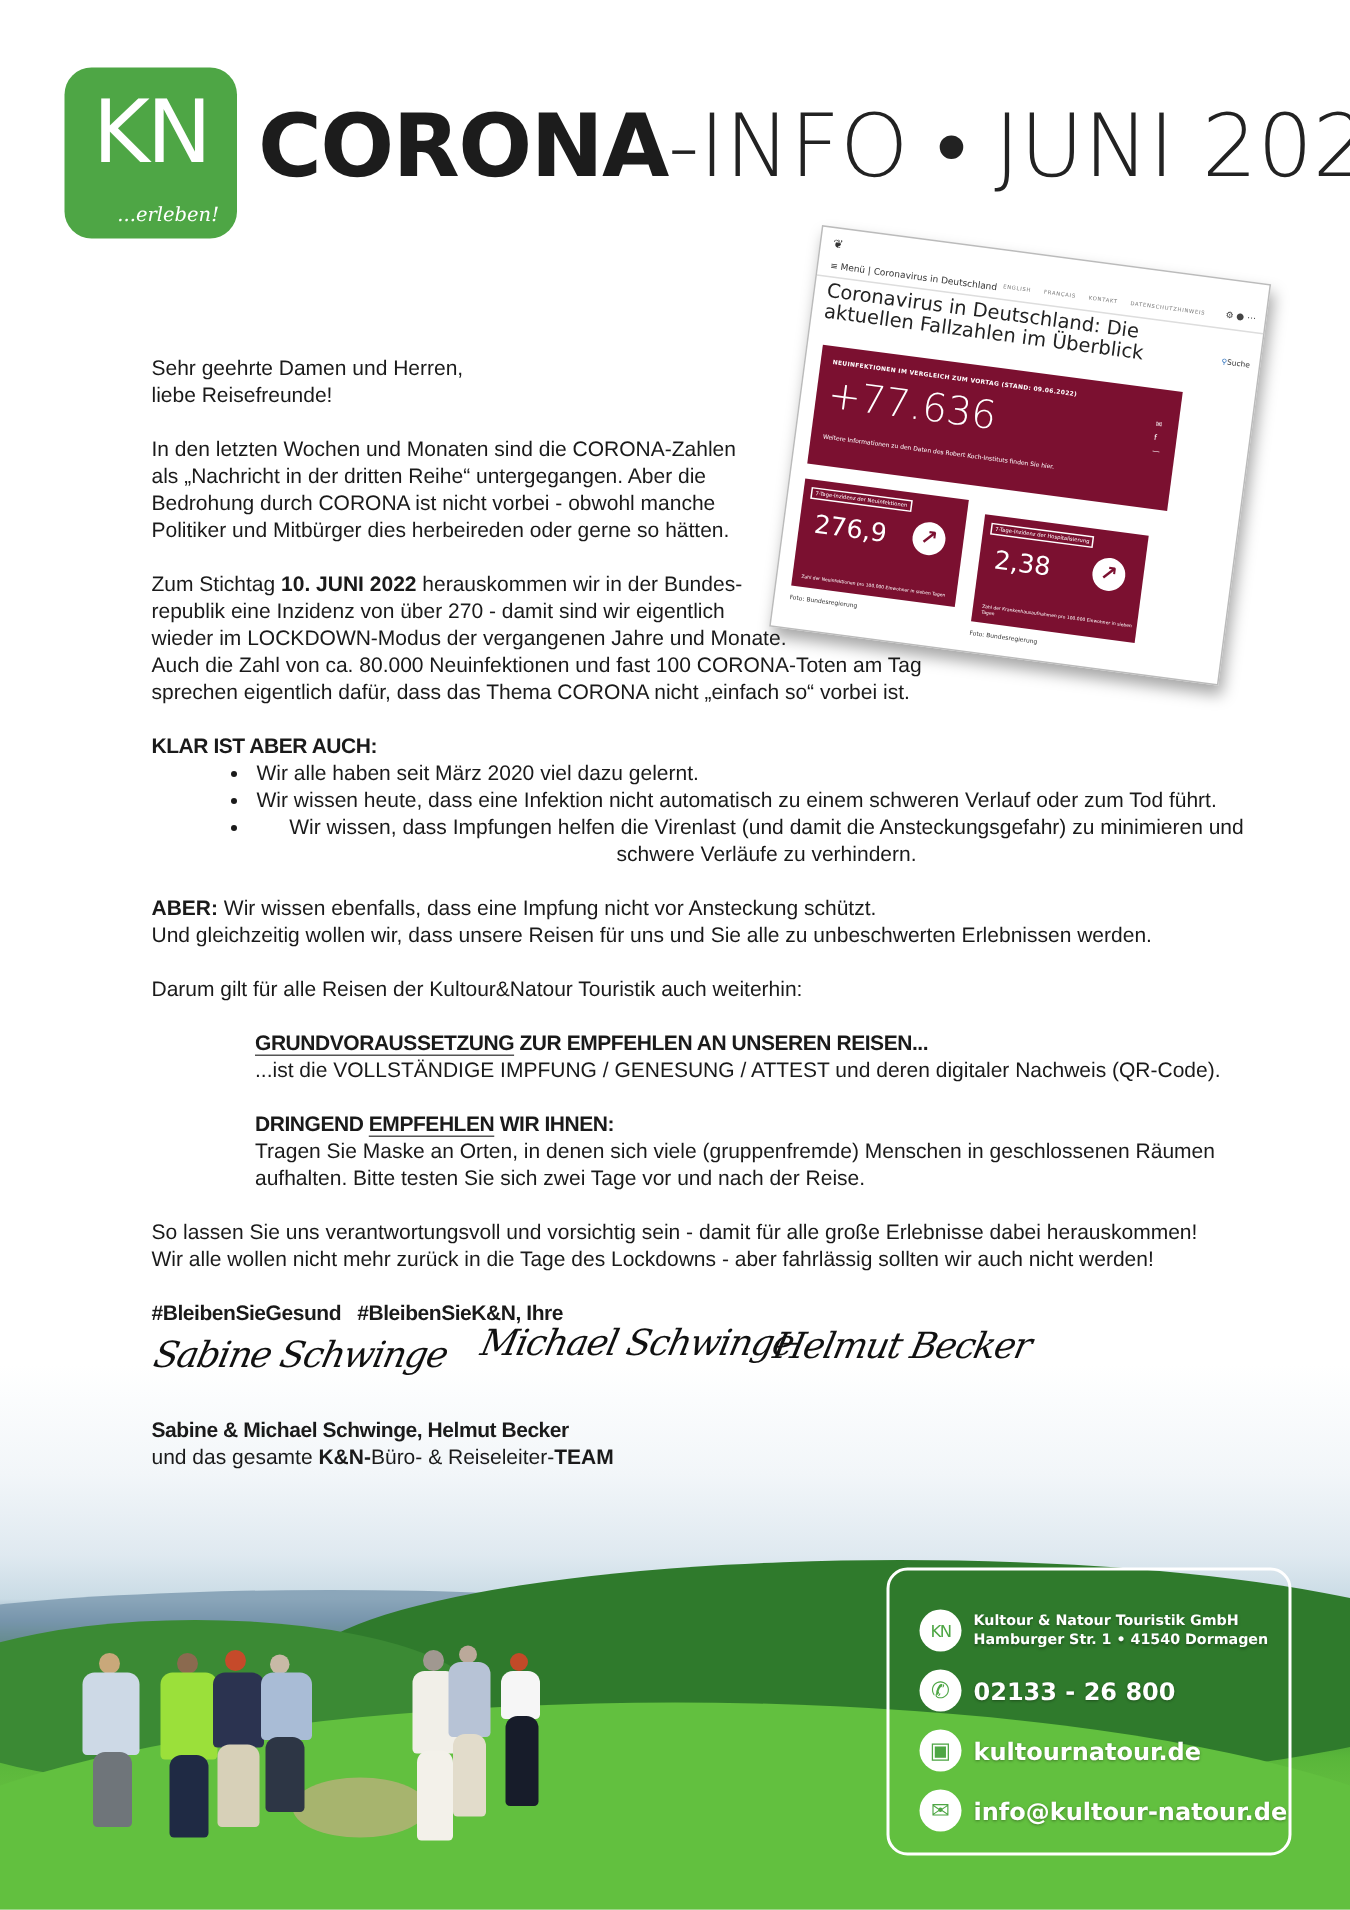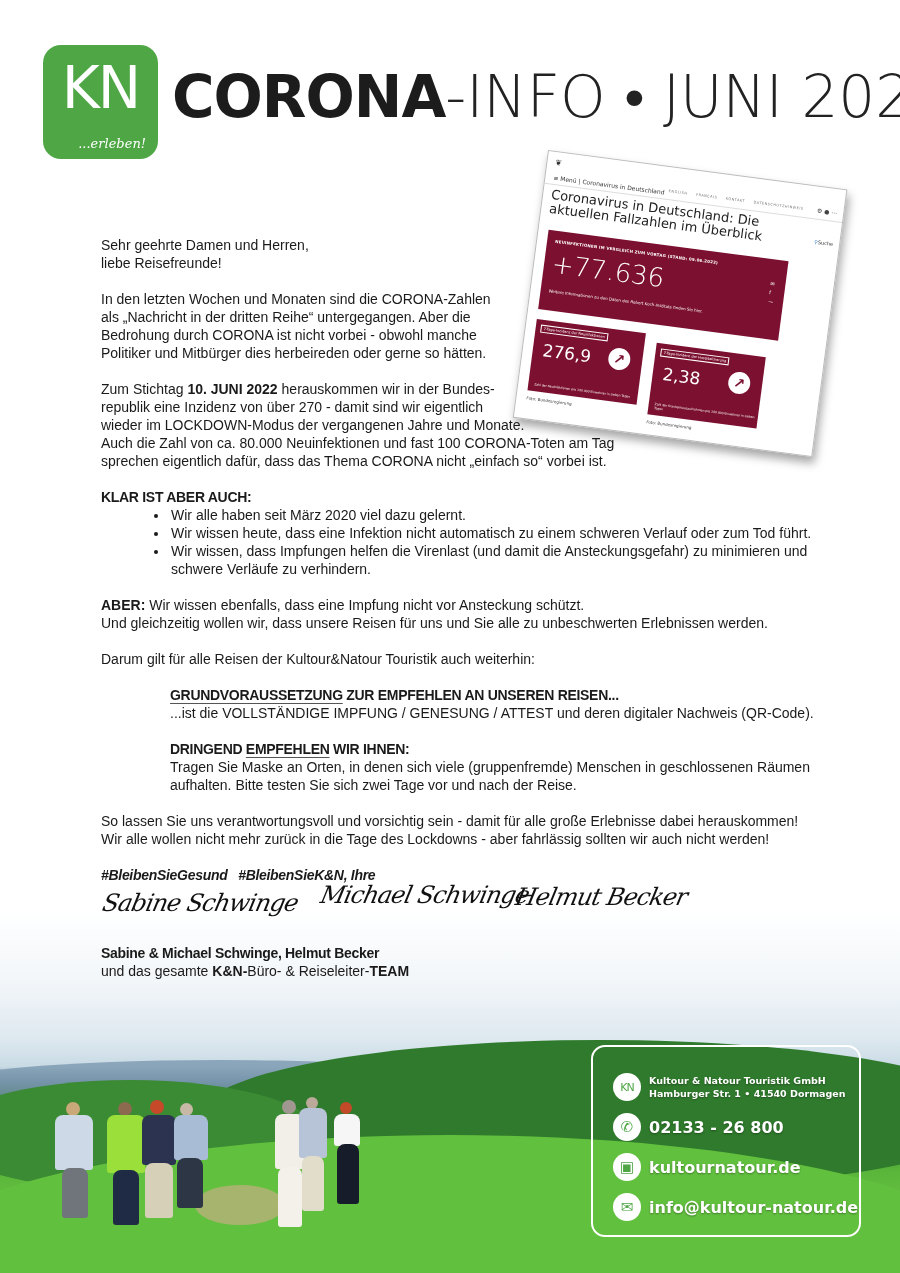--- a/index.html
+++ b/index.html
@@ -207,41 +207,41 @@
     <p>republik eine Inzidenz von über 270 - damit sind wir eigentlich</p>
     <p>wieder im LOCKDOWN-Modus der vergangenen Jahre und Monate.</p>
     <p>Auch die Zahl von ca. 80.000 Neuinfektionen und fast 100 CORONA-Toten am Tag</p>
     <p>sprechen eigentlich dafür, dass das Thema CORONA nicht „einfach so“ vorbei ist.</p>
   </div>
   <div class="gap"></div>
   <p class="head">KLAR IST ABER AUCH:</p>
   <ul class="bul">
     <li>Wir alle haben seit März 2020 viel dazu gelernt.</li>
     <li>Wir wissen heute, dass eine Infektion nicht automatisch zu einem schweren Verlauf oder zum Tod führt.</li>
-    <li style="padding-right:20px;">Wir wissen, dass Impfungen helfen die Virenlast (und damit die Ansteckungsgefahr) zu minimieren und schwere Verläufe zu verhindern.</li>
+    <li style="padding-right:20px;text-align:center;">Wir wissen, dass Impfungen helfen die Virenlast (und damit die Ansteckungsgefahr) zu minimieren und schwere Verläufe zu verhindern.</li>
   </ul>
   <div class="gap"></div>
   <p><b>ABER:</b><span> Wir wissen ebenfalls, dass eine Impfung nicht vor Ansteckung schützt.</span></p>
   <p>Und gleichzeitig wollen wir, dass unsere Reisen für uns und Sie alle zu unbeschwerten Erlebnissen werden.</p>
   <div class="gap"></div>
   <p>Darum gilt für alle Reisen der Kultour&amp;Natour Touristik auch weiterhin:</p>
   <div class="gap"></div>
   <div class="indent">
     <p class="head"><span class="u">GRUNDVORAUSSETZUNG</span><span> ZUR EMPFEHLEN AN UNSEREN REISEN...</span></p>
     <p>...ist die VOLLSTÄNDIGE IMPFUNG / GENESUNG / ATTEST und deren digitaler Nachweis (QR-Code).</p>
     <div class="gap"></div>
     <p class="head"><span>DRINGEND </span><span class="u">EMPFEHLEN</span><span> WIR IHNEN:</span></p>
     <p>Tragen Sie Maske an Orten, in denen sich viele (gruppenfremde) Menschen in geschlossenen Räumen</p>
     <p>aufhalten. Bitte testen Sie sich zwei Tage vor und nach der Reise.</p>
   </div>
   <div class="gap"></div>
   <p>So lassen Sie uns verantwortungsvoll und vorsichtig sein - damit für alle große Erlebnisse dabei herauskommen!</p>
   <p>Wir alle wollen nicht mehr zurück in die Tage des Lockdowns - aber fahrlässig sollten wir auch nicht werden!</p>
   <div class="gap"></div>
-  <p class="head" style="white-space:pre;font-style:italic;">#BleibenSieGesund   #BleibenSieK&amp;N, Ihre</p>
+  <p class="head" style="white-space:pre;">#BleibenSieGesund   #BleibenSieK&amp;N, Ihre</p>
   <div class="sig-row">
     <span class="sig" style="left:2px;">Sabine Schwinge</span>
     <span class="sig" style="left:220px; top:2px;">Michael Schwinge</span>
     <span class="sig" style="left:415px; top:4px;">Helmut Becker</span>
   </div>
   <p class="head">Sabine &amp; Michael Schwinge, Helmut Becker</p>
   <p><span>und das gesamte </span><b>K&amp;N-</b><span>Büro- &amp; Reiseleiter-</span><b>TEAM</b></p>
 </div>
 
 <div class="contact">

